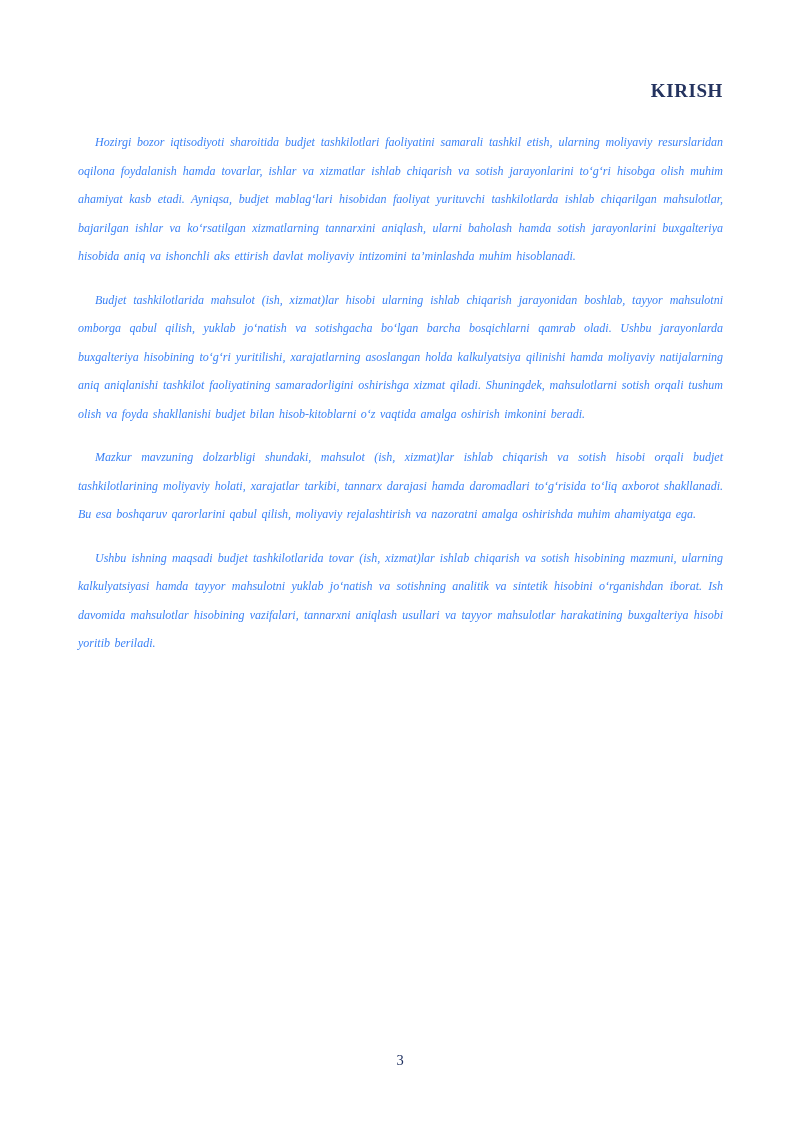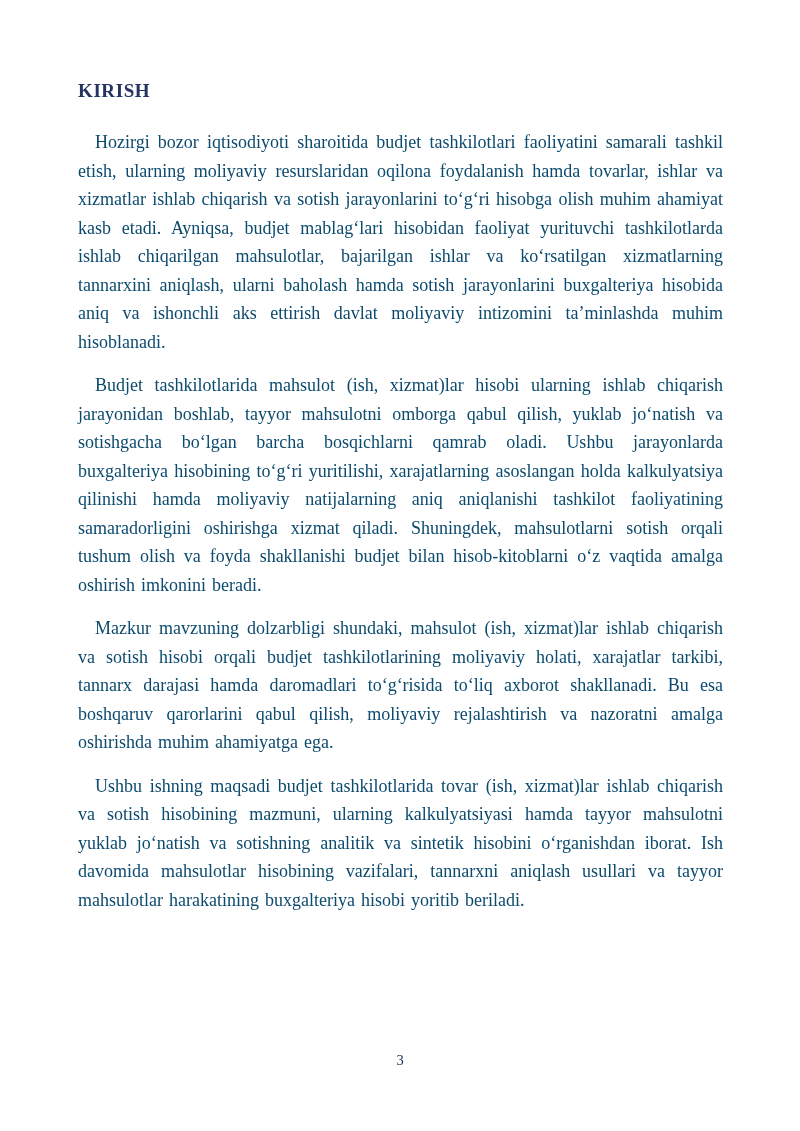--- a/index.html
+++ b/index.html
@@ -13,34 +13,35 @@
     height: 1131px;
     background: #ffffff;
     box-sizing: border-box;
     padding: 80px 77px 0 78px;
     font-family: "Liberation Serif", "DejaVu Serif", serif;
     color: #1f3060;
     overflow: hidden;
   }
   .doc-title {
     margin: 0 0 26px 0;
-    text-align: left;
+    text-align: right;
     font-size: 19px;
     font-weight: bold;
     letter-spacing: 0.6px;
     color: #24335f;
   }
   .para {
     margin: 0 0 15px 0;
     text-align: justify;
     text-indent: 17px;
-    font-size: 18px;
+    font-size: 12px;
     line-height: 28.5px;
     word-spacing: 1.5px;
-    color: #0c4a6e;
+    color: #3b82f6;
+    font-style: italic;
   }
   .page-number {
     position: absolute;
     left: 0;
     right: 0;
     bottom: 62px;
     text-align: center;
     font-size: 14.5px;
     color: #1f3060;
   }

